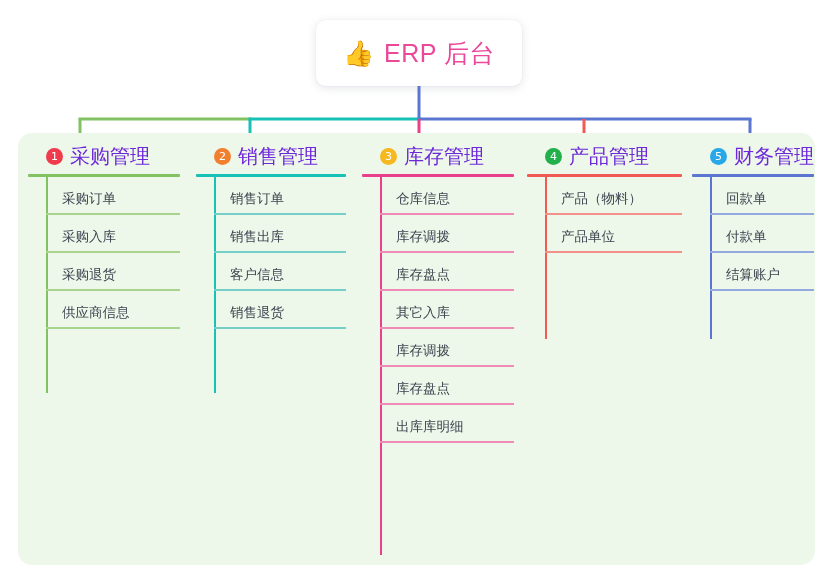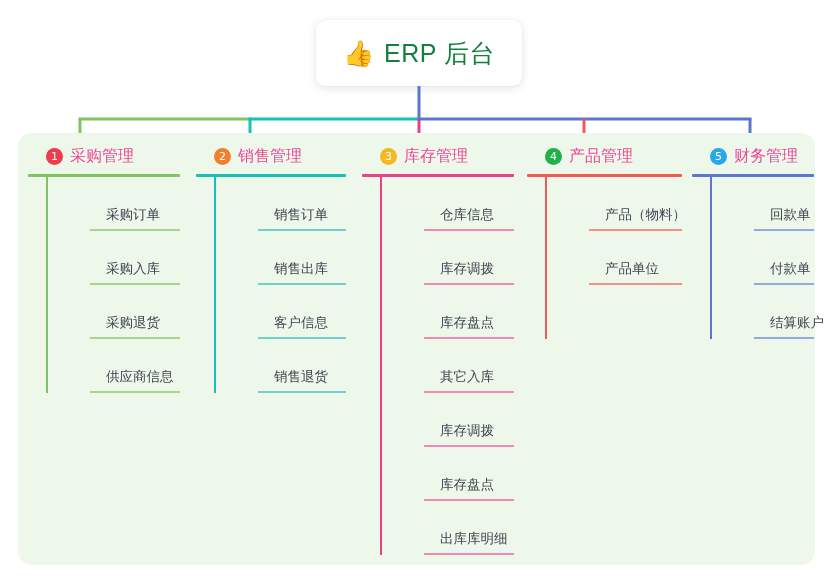--- a/index.html
+++ b/index.html
@@ -32,21 +32,21 @@
     gap: 10px;
     box-sizing: border-box;
   }
   #root-emoji {
     font-size: 25px;
     line-height: 1;
     display: block;
   }
   #root-title {
     font-size: 25px;
-    color: #15803d;
+    color: #ec4899;
     letter-spacing: 0.5px;
     white-space: nowrap;
   }
 
   
   #connectors {
     position: absolute;
     left: 0;
     top: 0;
     width: 839px;
@@ -83,22 +83,22 @@
     height: 17px;
     border-radius: 50%;
     color: #ffffff;
     font-size: 11px;
     line-height: 17px;
     text-align: center;
     font-family: "DejaVu Sans", sans-serif;
     flex: 0 0 auto;
   }
   .col-title {
-    font-size: 16px;
-    color: #ec4899;
+    font-size: 20px;
+    color: #6d28d9;
     white-space: nowrap;
   }
   .col-rule {
     height: 3px;
     margin-top: 5px;
     border-radius: 1px;
   }
 
   
   .leaf-list {
@@ -108,23 +108,22 @@
     box-sizing: border-box;
   }
   .spine {
     position: absolute;
     left: 18px;
     top: 0;
     width: 2px;
   }
   .leaf {
     position: relative;
-    height: 54px;
-    box-sizing: border-box;
-    margin-left: 44px;
+    height: 38px;
+    box-sizing: border-box;
   }
   .leaf-text {
     position: absolute;
     left: 16px;
     bottom: 7px;
     font-size: 13.5px;
     color: #3c4450;
     white-space: nowrap;
   }
   .leaf-rule {

